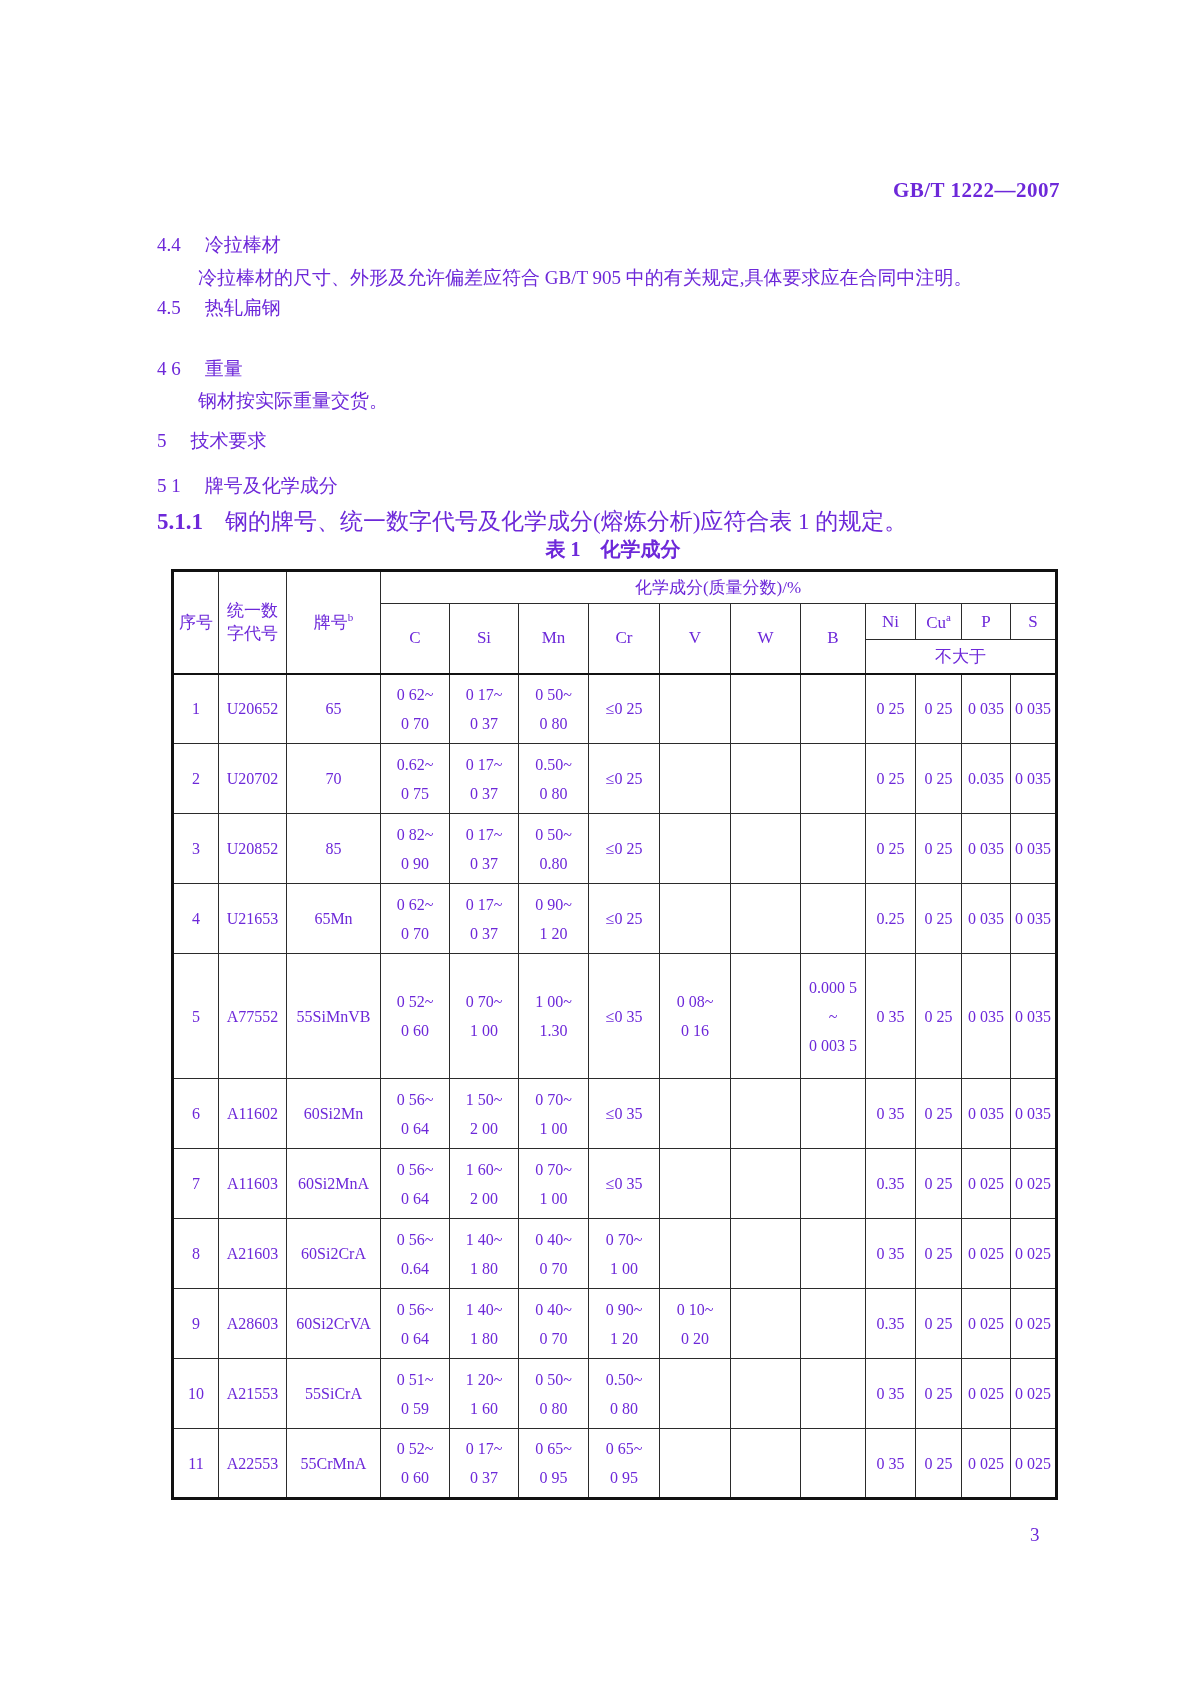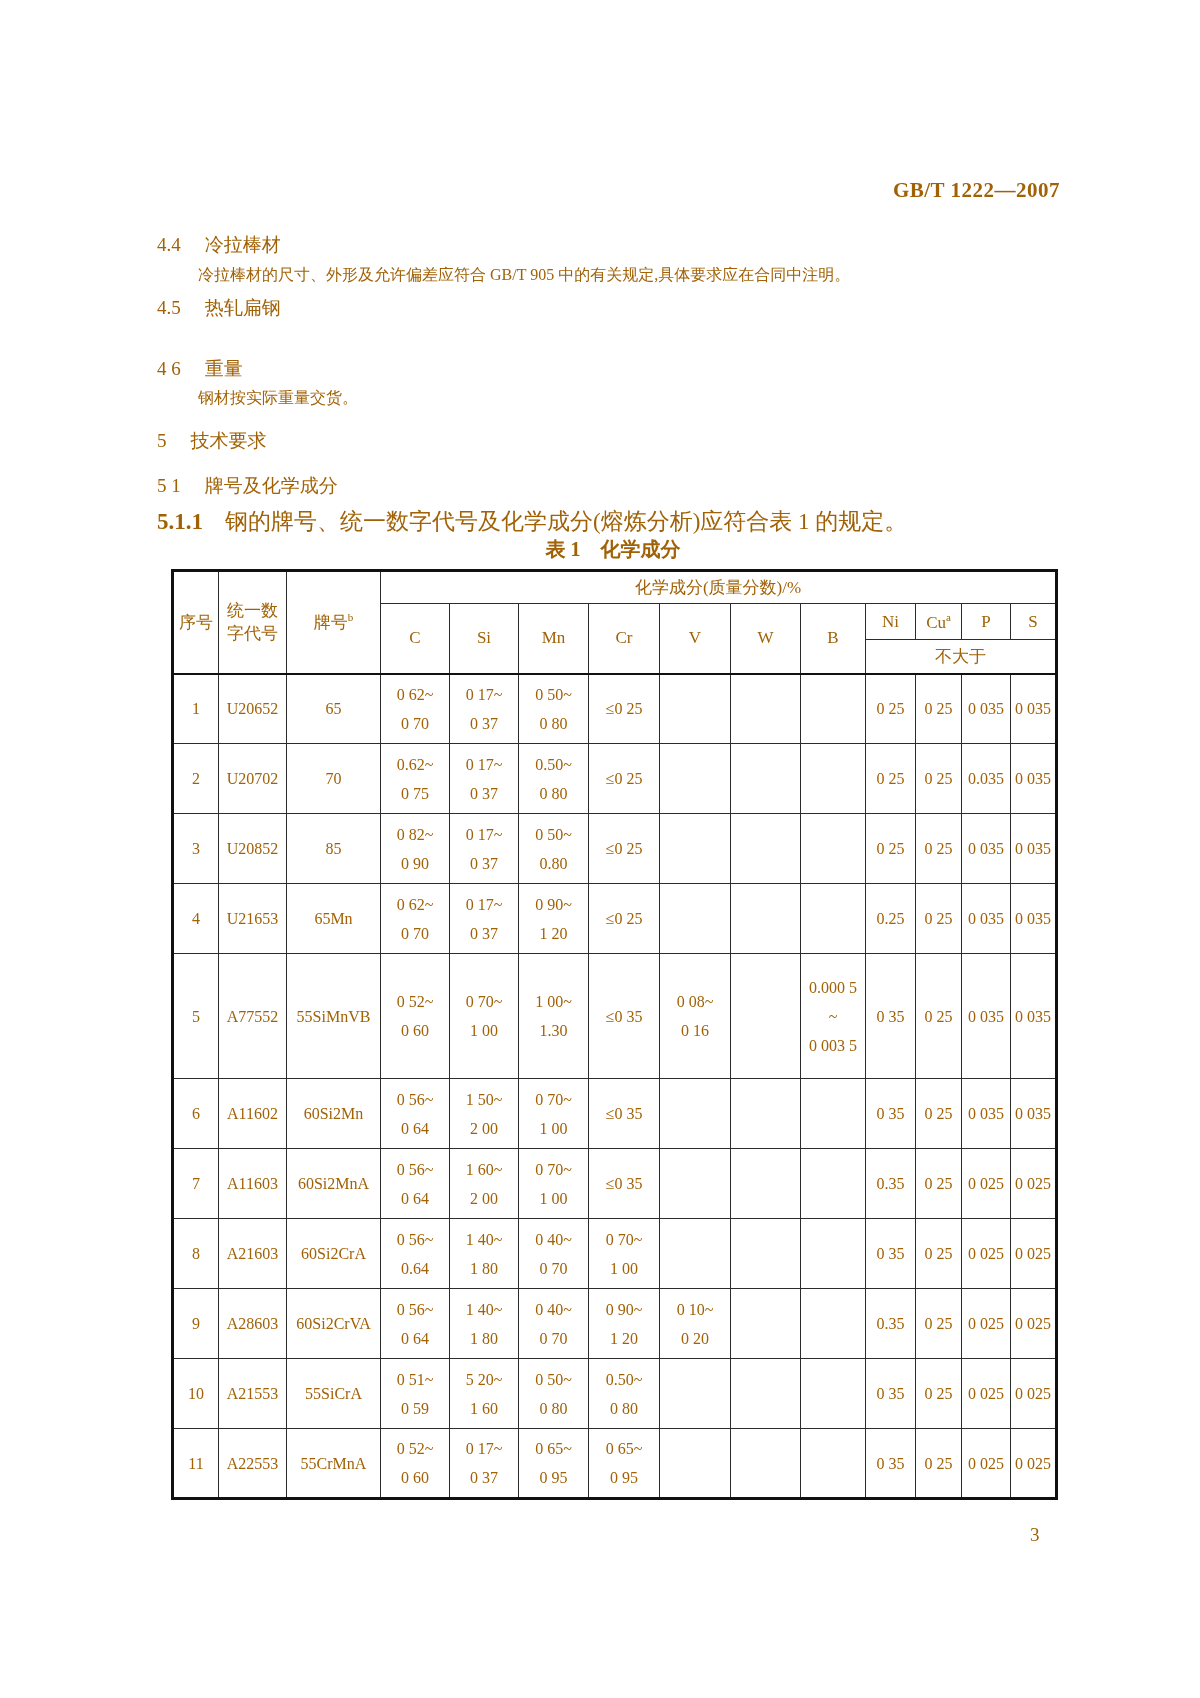--- a/index.html
+++ b/index.html
@@ -5,38 +5,38 @@
   html, body { margin: 0; padding: 0; }
   body {
     width: 1200px; height: 1698px;
     background: #e8e8e8;
     font-family: "Liberation Serif", "DejaVu Serif", serif;
   }
   .page {
     position: relative;
     width: 1200px; height: 1698px;
     background: #ffffff;
-    color: #a16207;
+    color: #6d28d9;
     overflow: hidden;
   }
   .abs { position: absolute; white-space: nowrap; }
 
   .doc-number {
     top: 178px; right: 140px;
     font-size: 21px; font-weight: bold;
     letter-spacing: 0.5px;
   }
   .sec-heading {
     left: 157px;
     font-size: 19px; font-weight: normal;
   }
   .sec-heading .ht { margin-left: 24px; }
   .body-text {
     left: 198px;
-    font-size: 16px; font-weight: normal;
+    font-size: 19px; font-weight: normal;
     margin: 0;
   }
   .clause { left: 157px; font-size: 23px; }
   .clause-no { font-weight: bold; }
   .clause-text { margin-left: 22px; }
 
   .table-title {
     top: 536px; left: 171px; width: 884px;
     text-align: center;
     font-size: 20px; font-weight: bold;
@@ -547,21 +547,21 @@
             <div class="ln">A21553</div>
           </td>
           <td>
             <div class="ln">55SiCrA</div>
           </td>
           <td>
             <div class="ln">0 51~</div>
             <div class="ln">0 59</div>
           </td>
           <td>
-            <div class="ln">5 20~</div>
+            <div class="ln">1 20~</div>
             <div class="ln">1 60</div>
           </td>
           <td>
             <div class="ln">0 50~</div>
             <div class="ln">0 80</div>
           </td>
           <td>
             <div class="ln">0.50~</div>
             <div class="ln">0 80</div>
           </td>

